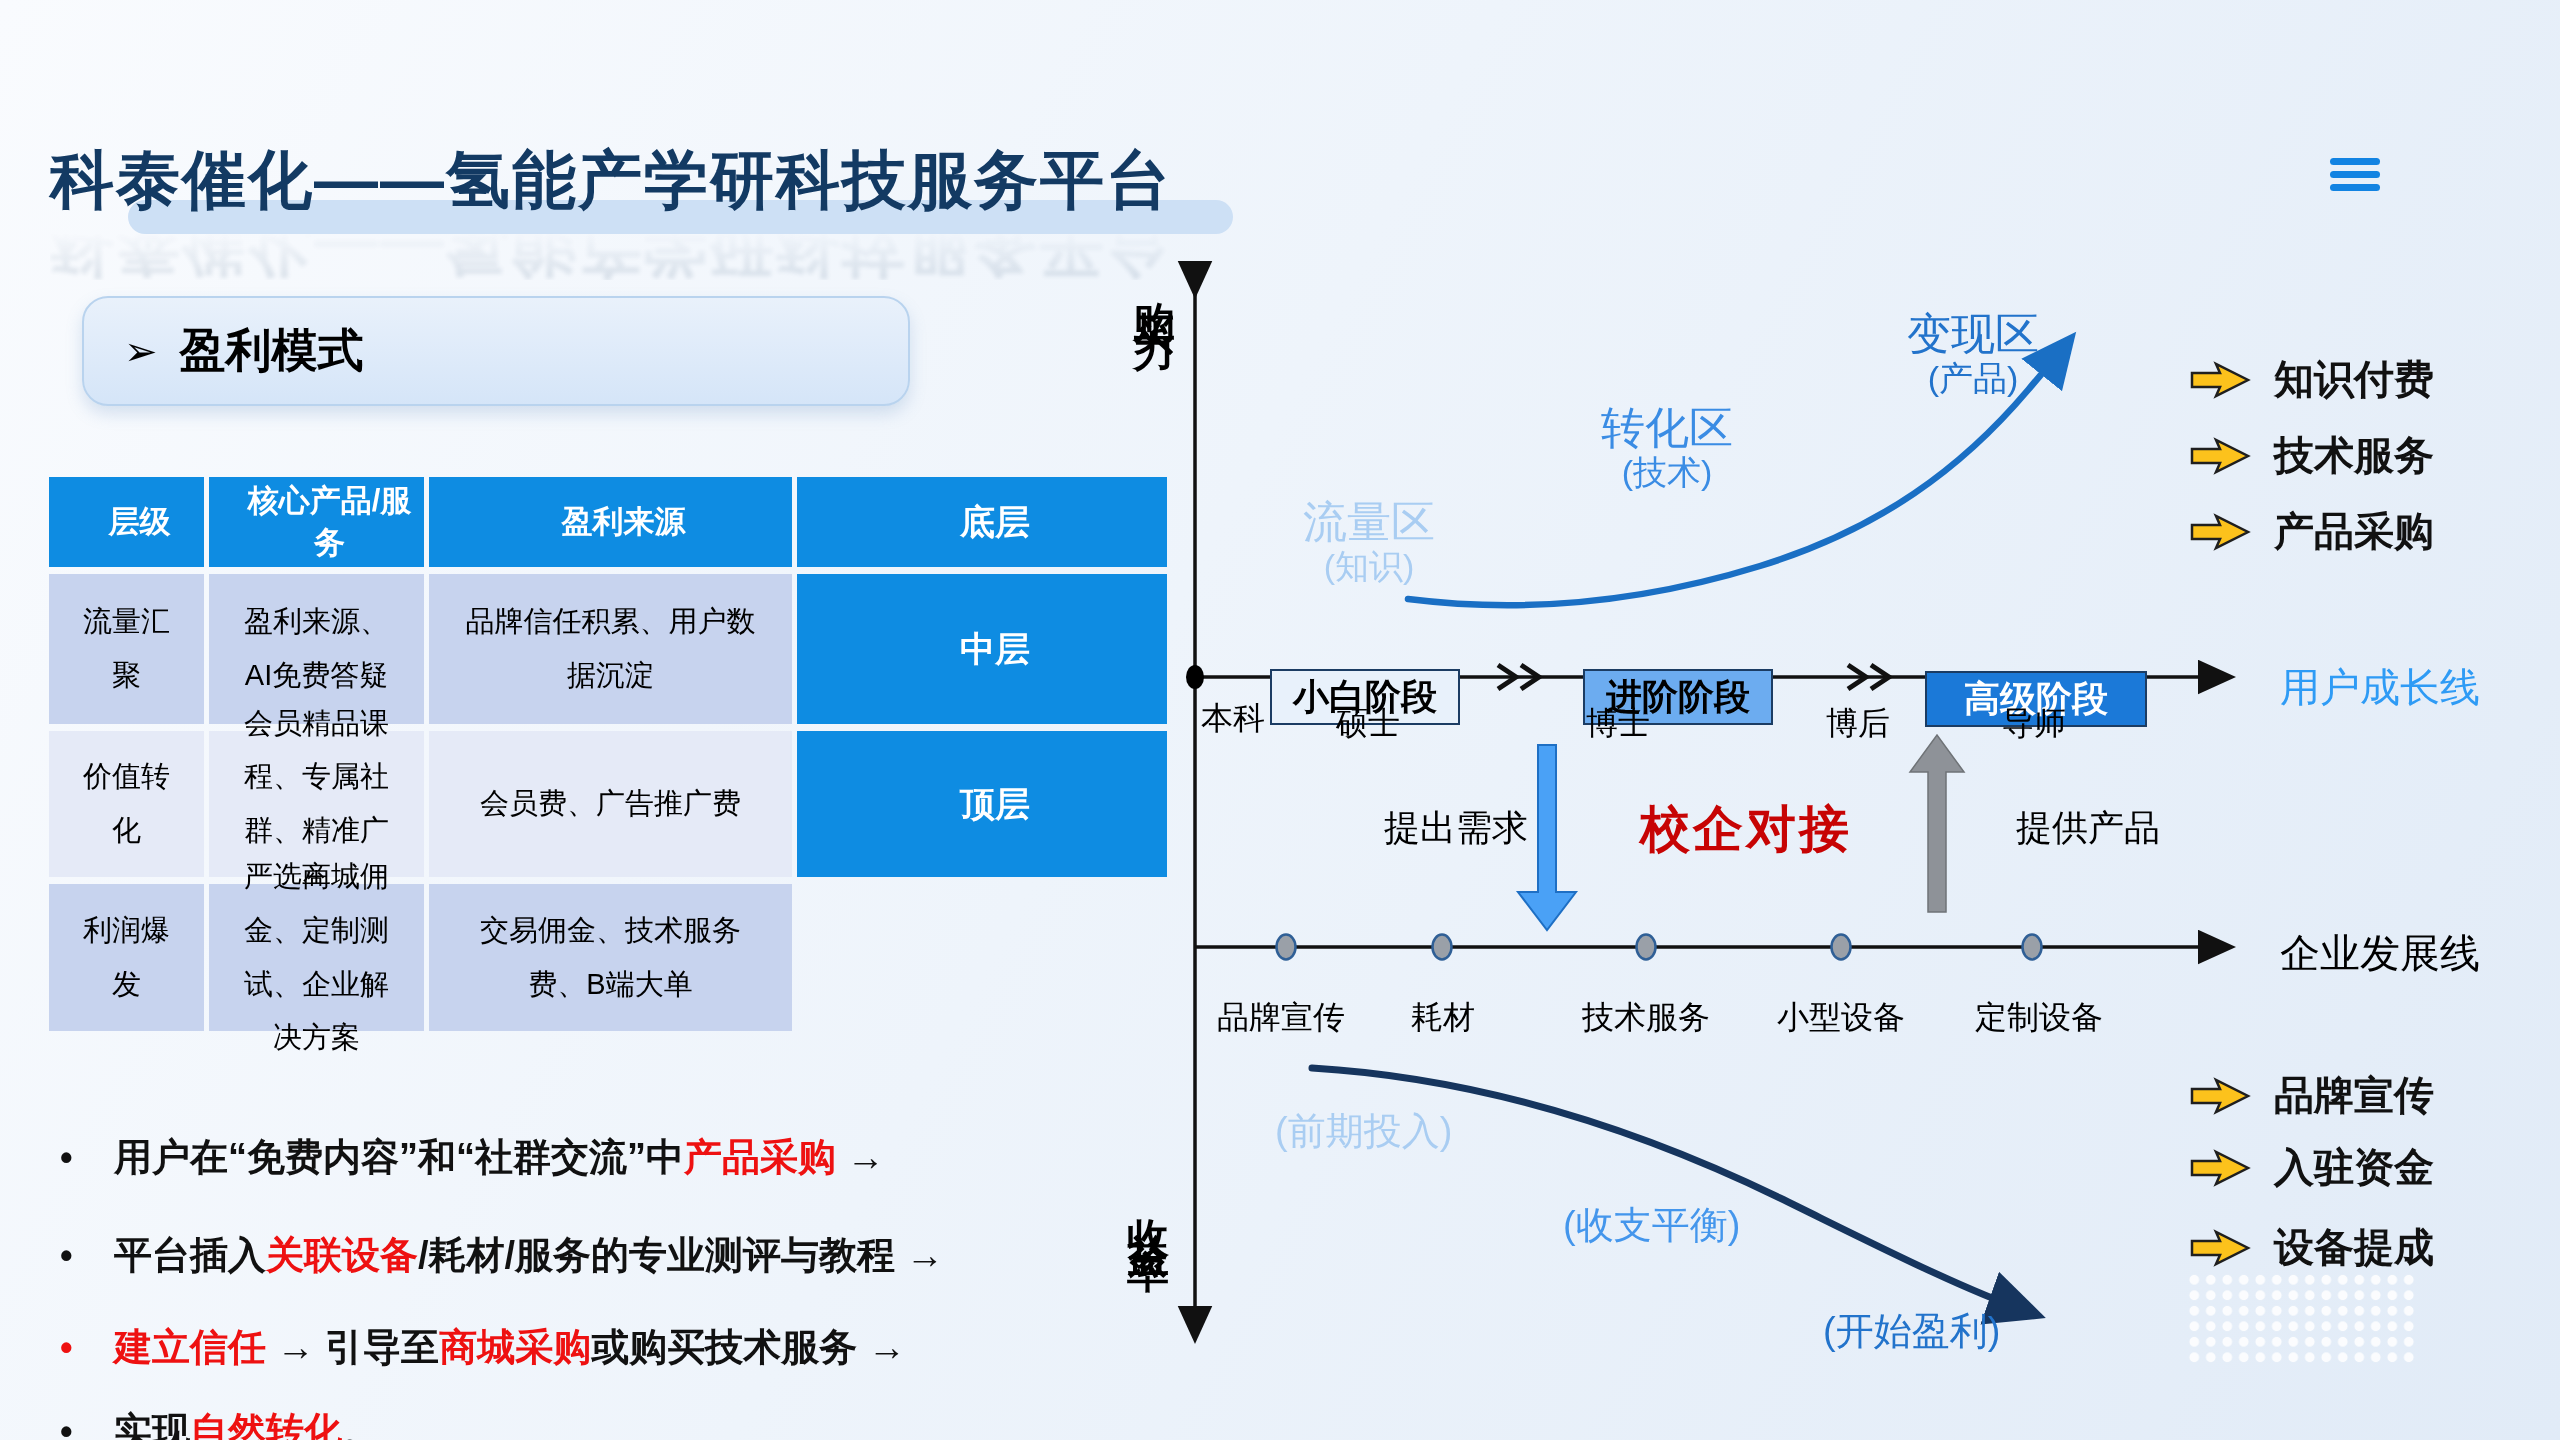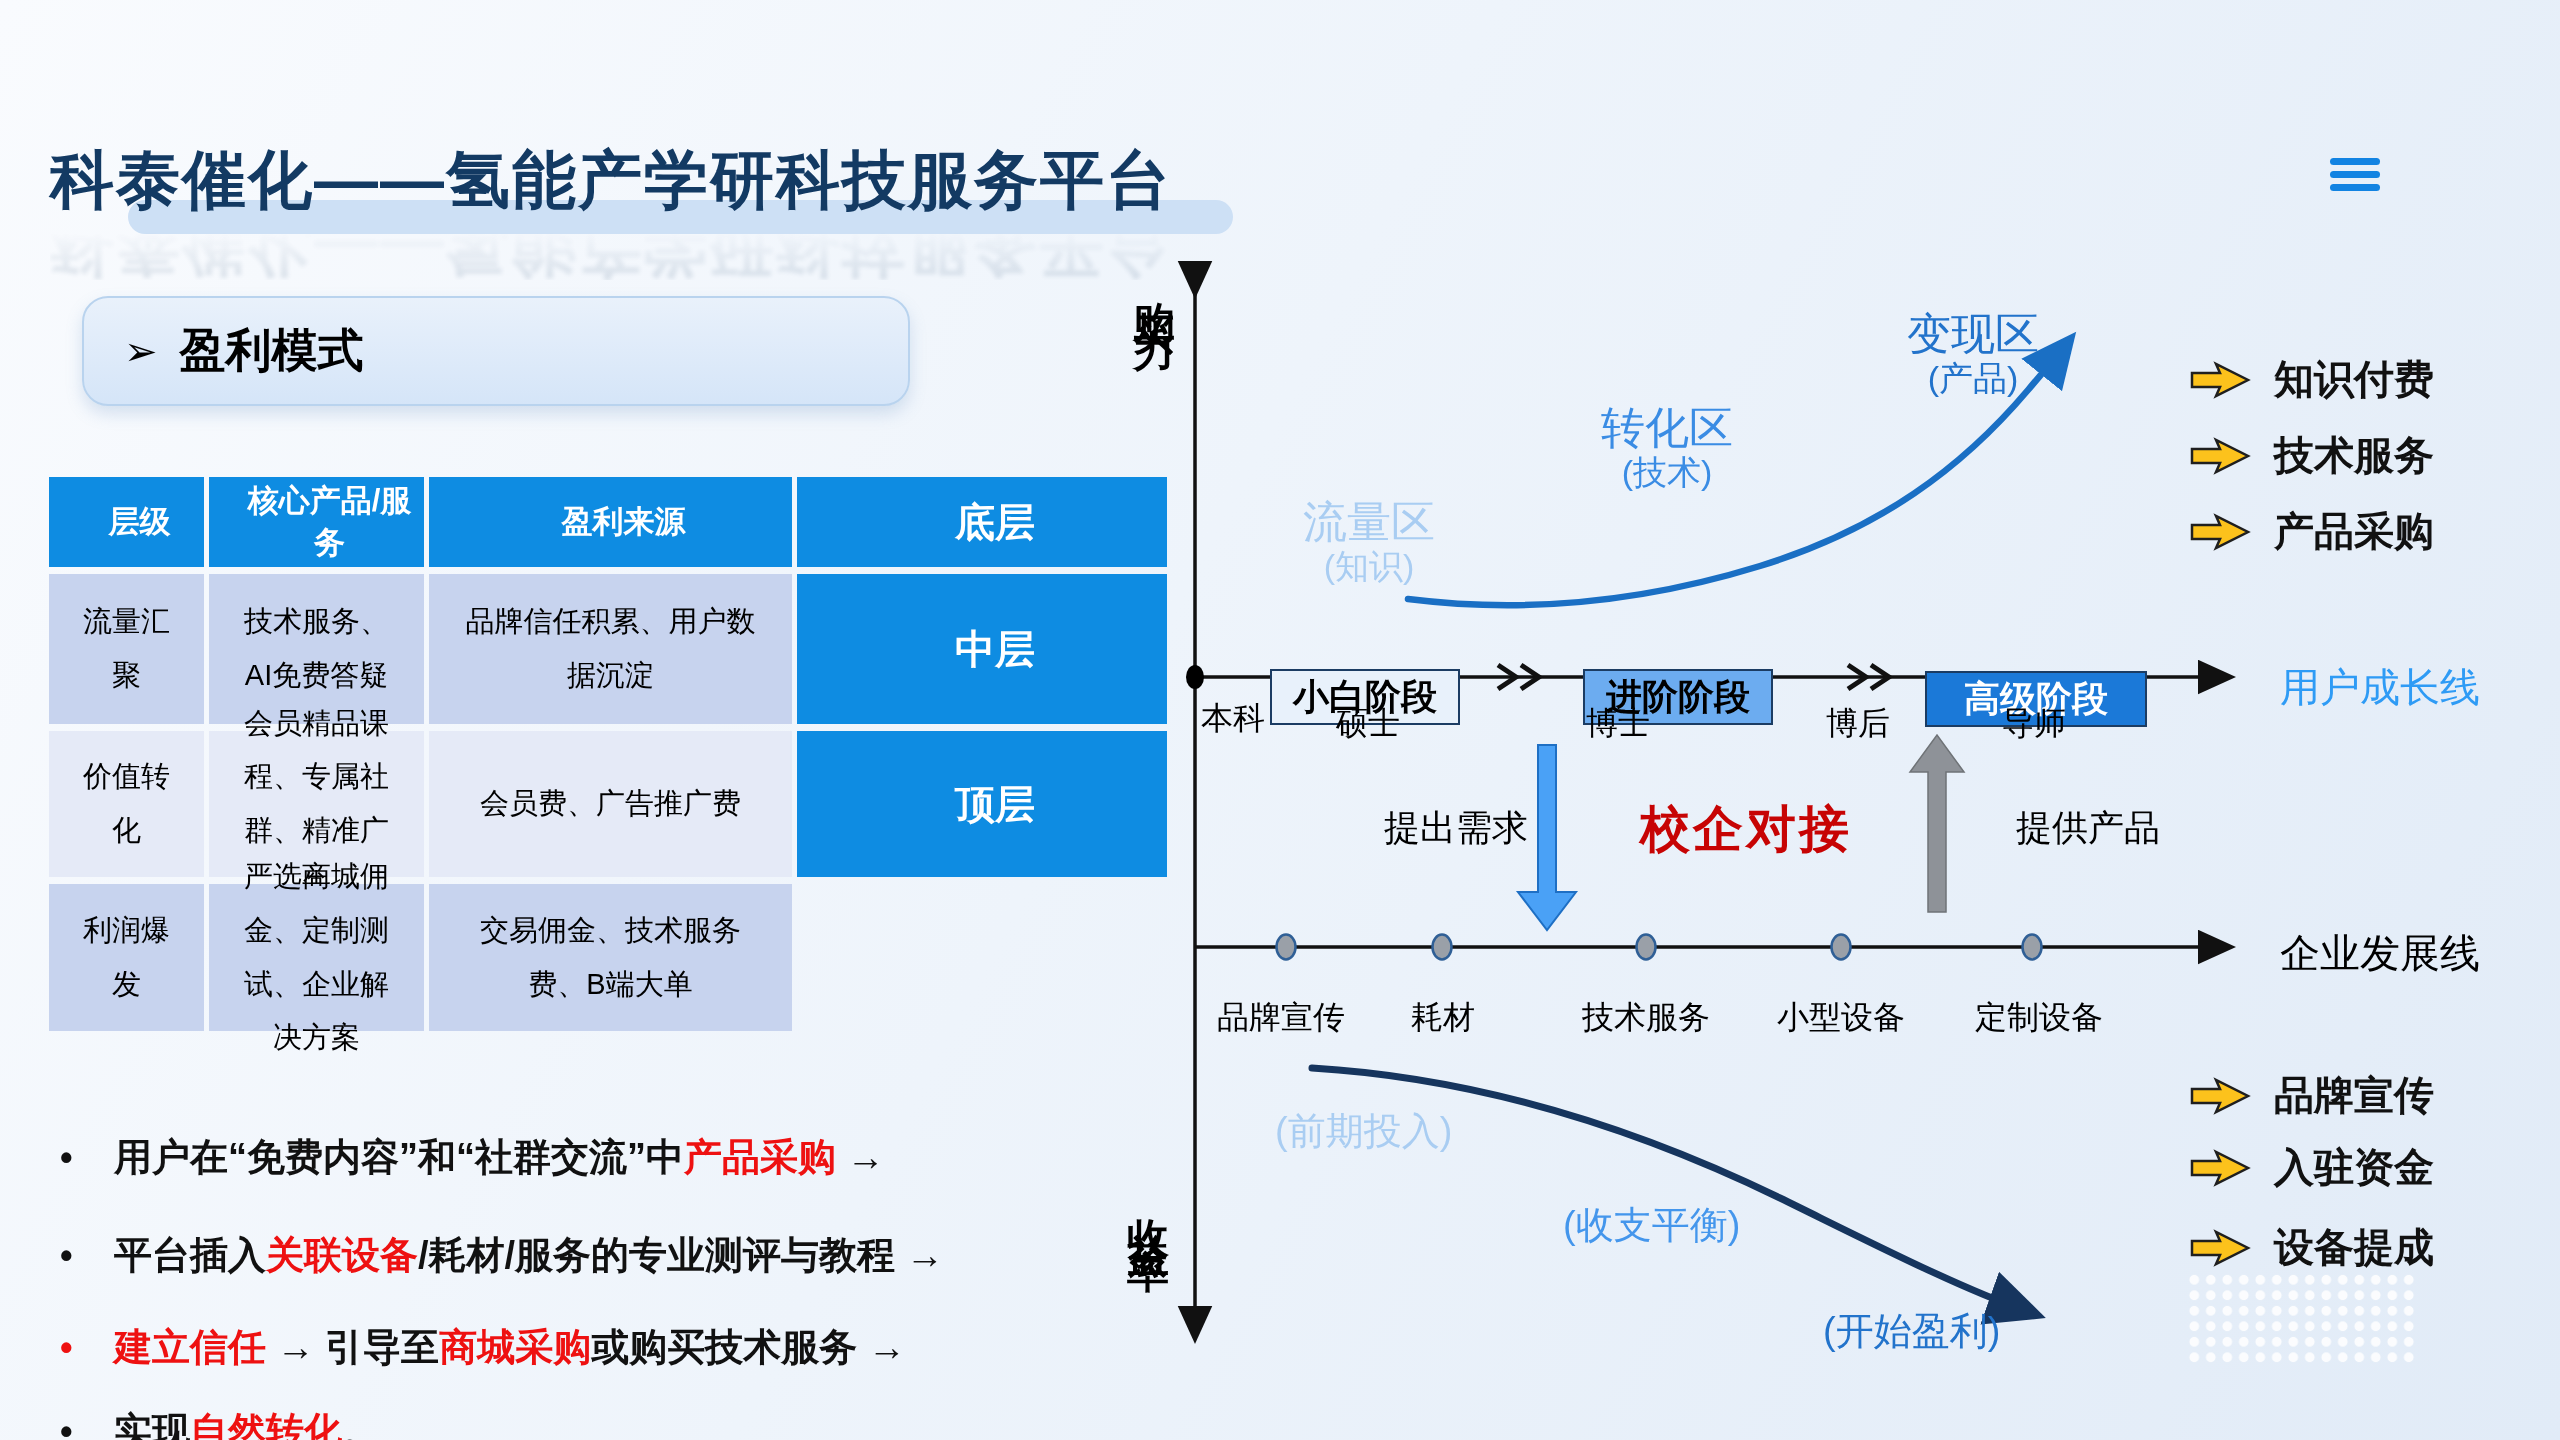--- a/index.html
+++ b/index.html
@@ -27,21 +27,21 @@
     padding-left:40px;z-index:2;}
   .profit-marker{font-size:40px;margin-right:22px;color:#000;}
   .profit-label{font-size:46px;font-weight:bold;color:#000;}
   
   .biz-table{left:49px;top:477px;display:grid;z-index:2;
     grid-template-columns:155px 215px 363px 370px;
     grid-template-rows:90px 150px 146px 147px;
     column-gap:5px;row-gap:7px;}
   .cell{display:flex;align-items:center;justify-content:center;text-align:center;padding-left:26px;}
   .cell-head{background:#0e8ce2;color:#fff;font-size:31px;font-weight:bold;}
-  .cell-level{background:#0e8ce2;color:#fff;font-size:40px;font-weight:bold;}
+  .cell-level{background:#0e8ce2;color:#fff;font-size:35px;font-weight:bold;}
   .cell-body{font-size:29px;line-height:1.85;padding:0 24px;color:#000;}
   .row-a{background:#c7d3ee;}
   .row-b{background:#e5eaf7;}
   
   .bullet-item{position:absolute;left:60px;width:1160px;font-size:38px;font-weight:bold;
     line-height:1.15;color:#111;z-index:2;white-space:nowrap;}
   .bullet-dot{display:inline-block;width:54px;font-size:36px;}
   .red{color:#ee1111;}
   
   .vlabel{writing-mode:vertical-rl;text-orientation:upright;font-size:42px;font-weight:bold;
@@ -91,21 +91,21 @@
     <span class="profit-label">盈利模式</span>
   </div>
 
   <div class="abs biz-table">
     <div class="cell cell-head">层级</div>
     <div class="cell cell-head">核心产品/服务</div>
     <div class="cell cell-head">盈利来源</div>
 
     <div class="cell cell-level">底层</div>
     <div class="cell cell-body row-a">流量汇聚</div>
-    <div class="cell cell-body row-a">技术服务、AI免费答疑</div>
+    <div class="cell cell-body row-a">盈利来源、AI免费答疑</div>
     <div class="cell cell-body row-a">品牌信任积累、用户数据沉淀</div>
 
     <div class="cell cell-level">中层</div>
     <div class="cell cell-body row-b">价值转化</div>
     <div class="cell cell-body row-b">会员精品课程、专属社群、精准广告</div>
     <div class="cell cell-body row-b">会员费、广告推广费</div>
 
     <div class="cell cell-level">顶层</div>
     <div class="cell cell-body row-a">利润爆发</div>
     <div class="cell cell-body row-a">严选商城佣金、定制测试、企业解决方案</div>

